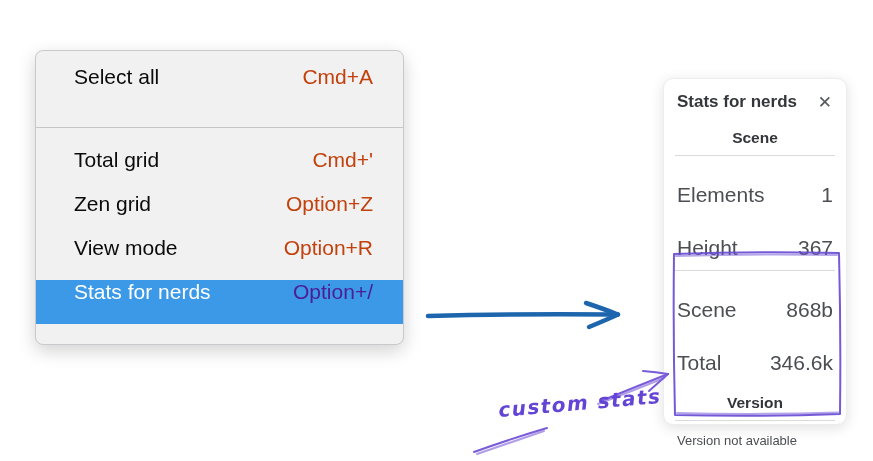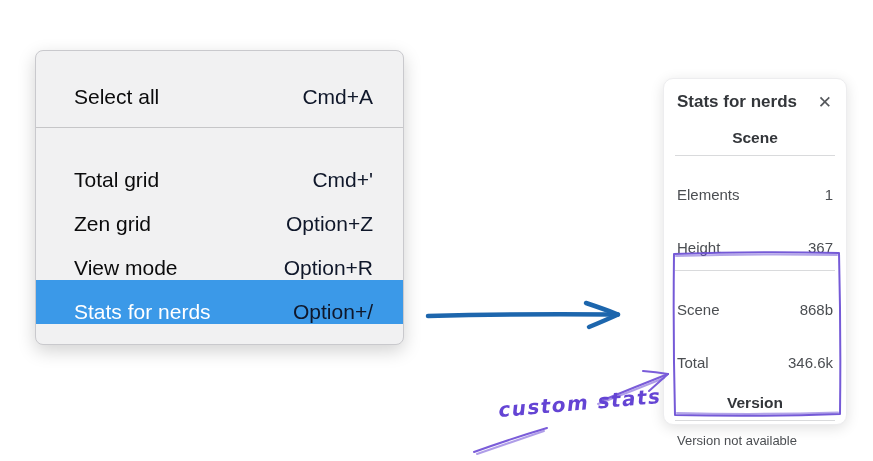--- a/index.html
+++ b/index.html
@@ -10,27 +10,27 @@
   .context-menu {
     position: absolute; left: 35px; top: 50px; width: 369px; height: 295px;
     background: #f1f1f2;
     border: 1px solid #c9c9cd;
     border-radius: 8px;
     box-shadow: 0 6px 18px rgba(0,0,0,0.18);
     padding-top: 14px;
     overflow: hidden;
   }
   .menu-item {
-    height: 44px; display: flex; align-items: flex-end; justify-content: space-between;
+    height: 44px; display: flex; align-items: flex-start; justify-content: space-between;
     padding: 0 30px 0 38px;
     font-size: 21px; color: #0b0b0c; cursor: default;
   }
-  .menu-item .shortcut { color: #0f172a; }
+  .menu-item .shortcut { color: #c2410c; }
   .menu-item.highlighted { background: #3b99e8; color: #ffffff; }
-  .menu-item.highlighted .shortcut { color: #0f172a; margin-left: 32px; }
+  .menu-item.highlighted .shortcut { color: #4c1d95; margin-left: 32px; }
   .menu-divider { height: 1px; background: #c6c6c8; margin: 18px 0 20px 0; }
 
   
   .stats-panel {
     position: absolute; left: 663px; top: 78px; width: 184px; height: 347px;
     background: #ffffff;
     border: 1px solid #ededef;
     border-radius: 10px;
     box-shadow: 0 3px 14px rgba(0,0,0,0.12);
     color: #3d4043;
@@ -44,21 +44,21 @@
     font-size: 17px; color: #55585c; line-height: 1; cursor: pointer;
     background: none; border: none; font-family: "DejaVu Sans", sans-serif; font-weight: 300;
   }
   .section-header {
     text-align: center; font-weight: bold; font-size: 15.5px; color: #33363a;
     margin-top: 17px;
   }
   .section-rule { height: 1px; background: #d9dadc; margin: 8px 11px 6px 11px; }
   .stat-row {
     display: flex; justify-content: space-between;
-    font-size: 15px; color: #4b4e52;
+    font-size: 21px; color: #4b4e52;
     padding: 0 13px; line-height: 29px; margin-top: 24px;
   }
   .stat-note { font-size: 13px; color: #4b4e52; padding: 2px 13px 0 13px; line-height: 24px; }
 
   
   .annotation-layer {
     position: absolute; left: 0; top: 0; width: 873px; height: 461px;
     pointer-events: none;
   }
   .handwritten-label {

